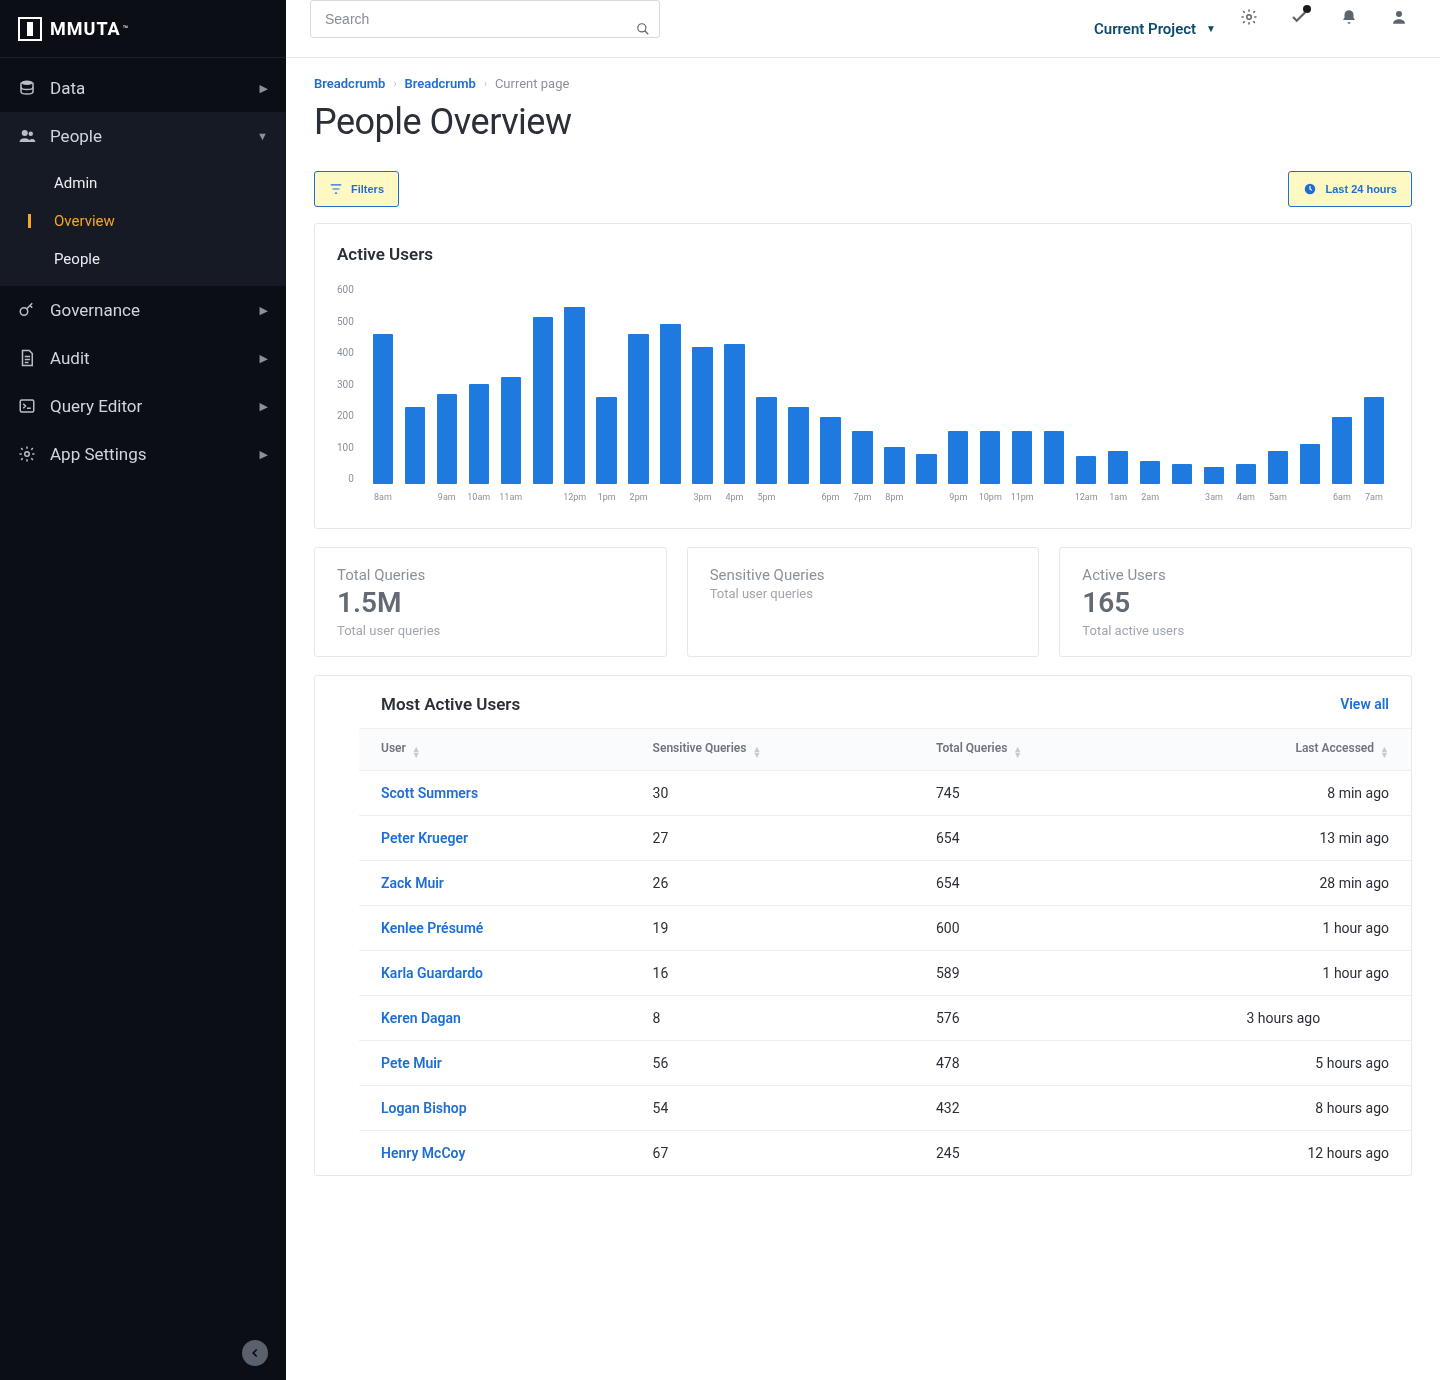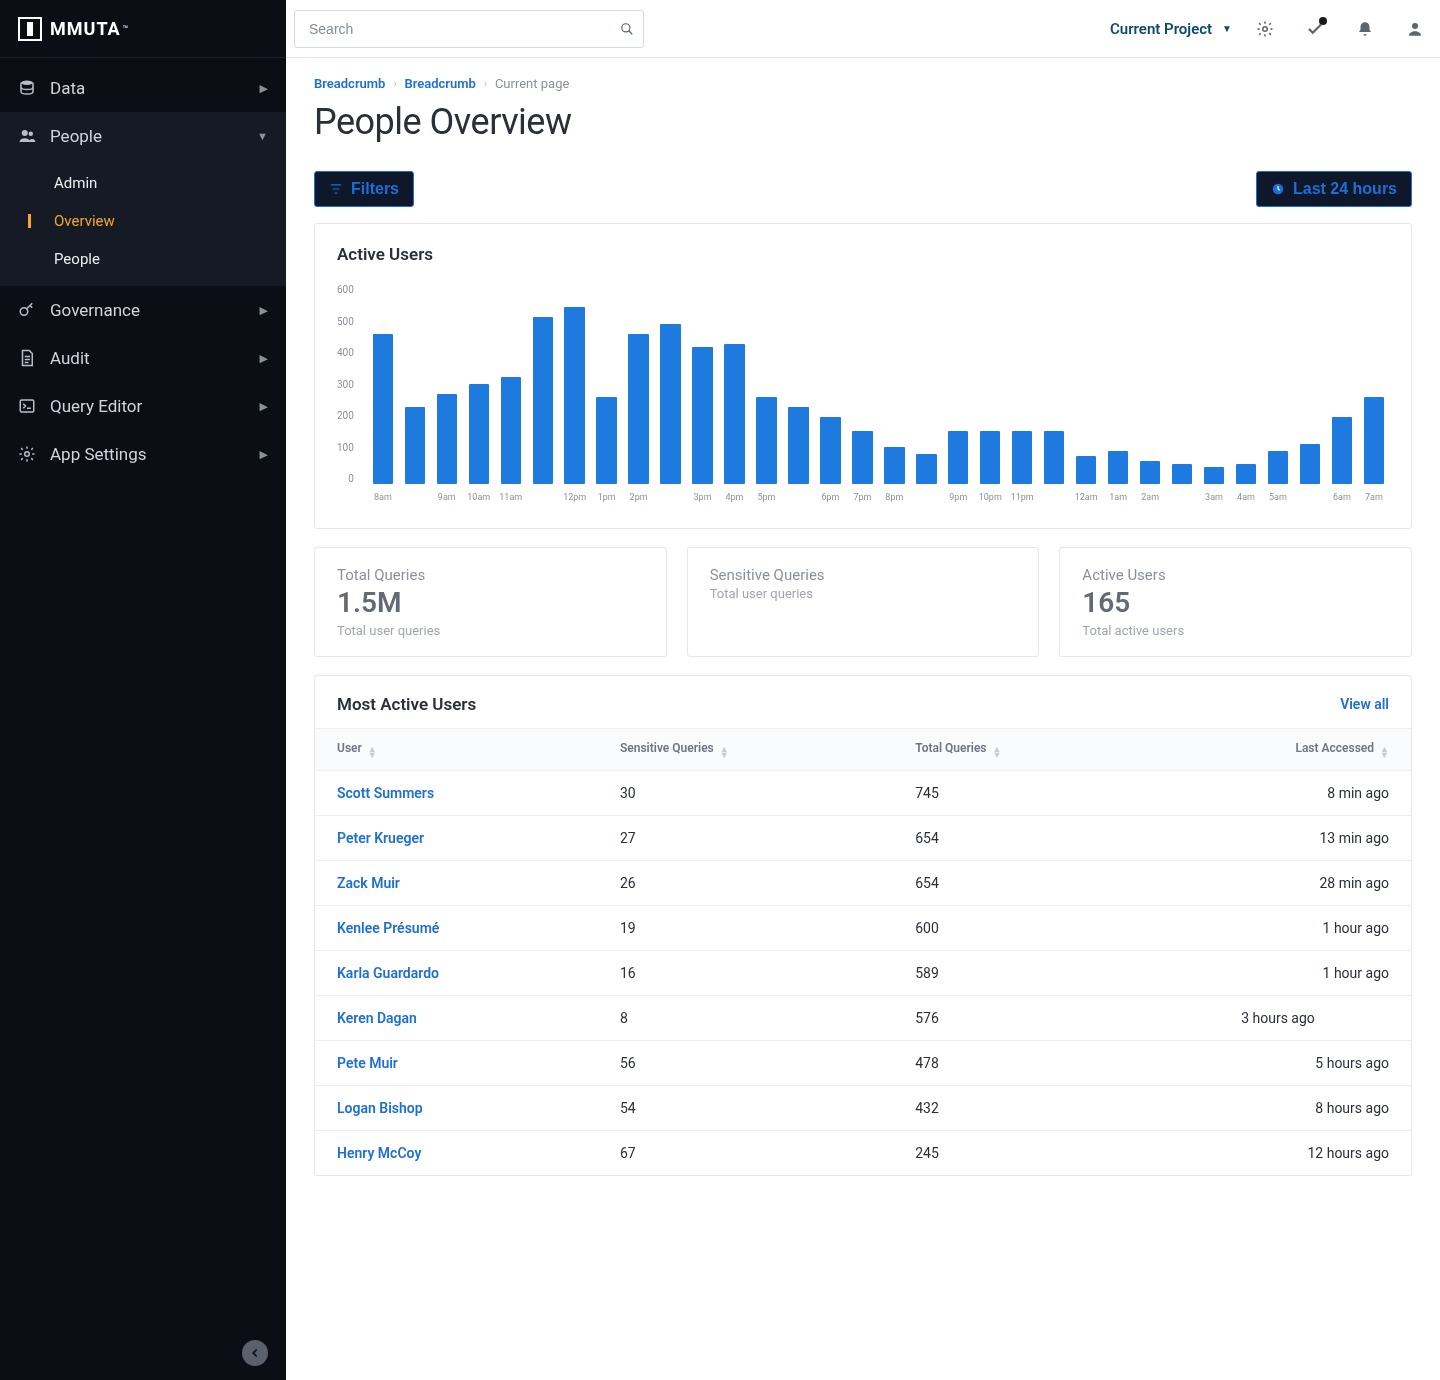--- a/index.html
+++ b/index.html
@@ -18,40 +18,40 @@
 .nav-item .chev { font-size:11px; color:#8b919b;}
 .nav-icon{width:18px;height:18px;display:inline-flex;align-items:center;justify-content:center;color:#b8bec8;}
 .subnav{background:#161a24;padding:4px 0 8px;}
 .subnav-item{padding:10px 18px 10px 54px;font-size:15px;color:#ecedf0;cursor:pointer;position:relative;}
 .subnav-item.active{color:#f5a623;}
 .subnav-item.active::before{content:'';position:absolute;left:28px;top:50%;transform:translateY(-50%);width:3px;height:14px;background:#f5a623;}
 .sidebar-footer{padding:14px 18px;display:flex;justify-content:flex-end;}
 .collapse-btn{width:26px;height:26px;border-radius:50%;background:#5a606c;display:flex;align-items:center;justify-content:center;color:#0b0e14;font-size:14px;}
 
 .main{flex:1;display:flex;flex-direction:column;}
-.topbar{height:58px;border-bottom:1px solid #e5e7eb;display:flex;align-items:center;padding:0 8px;gap:16px;}
+.topbar{height:58px;border-bottom:1px solid #e5e7eb;display:flex;padding:0 24px;gap:16px;}
 .search-wrap{position:relative;width:350px;}
 .search-input{width:100%;height:38px;border:1px solid #d6d9de;border-radius:3px;padding:0 36px 0 14px;font-size:14px;color:#333;}
 .search-input::placeholder{color:#868d97;}
 .search-icon{position:absolute;right:10px;top:50%;transform:translateY(-50%);color:#5c6470;font-size:14px;}
 .topbar-spacer{flex:1;}
 .project-picker{display:flex;align-items:center;gap:10px;color:#0c4a6e;font-size:15px;font-weight:600;cursor:pointer;}
 .topbar-icon{color:#5c6470;width:34px;height:34px;display:flex;align-items:center;justify-content:center;cursor:pointer;position:relative;}
 .badge-dot{width:8px;height:8px;background:#1a1a1a;border-radius:50%;position:absolute;top:5px;right:5px;}
 
 .content{padding:18px 28px 40px;}
 .breadcrumb{font-size:13px;color:#8b919b;margin-bottom:10px;display:flex;align-items:center;gap:8px;}
 .breadcrumb a{color:#1d6fd6;text-decoration:none;font-weight:600;}
 .bc-sep{color:#b6bbc3;font-size:10px;}
 .page-title{font-size:36px;font-weight:400;color:#2a2f38;margin-bottom:28px;letter-spacing:-0.5px;}
 
 .toolbar{display:flex;justify-content:space-between;margin-bottom:16px;}
-.btn{display:inline-flex;align-items:center;gap:8px;height:36px;padding:0 14px;border:1px solid #1d6fd6;color:#1d6fd6;background:#0f172a;border-radius:3px;font-size:16px;font-weight:600;cursor:pointer;}
-
-.card{border:1px solid #e5e7eb;border-radius:3px;background:#fff;}
+.btn{display:inline-flex;align-items:center;gap:8px;height:36px;padding:0 14px;border:1px solid #1d6fd6;color:#1d6fd6;background:#fef9c3;border-radius:3px;font-size:11px;font-weight:600;cursor:pointer;}
+
+.card{border:1px solid #e5e7eb;border-radius:3px;background:#fff;padding-left:44px;}
 .chart-card{padding:20px 22px 26px;margin-bottom:18px;}
 .chart-title{font-size:17px;font-weight:600;color:#2a2f38;margin-bottom:20px;}
 .chart-area{display:flex;gap:4px;}
 .y-axis{display:flex;flex-direction:column;justify-content:space-between;height:200px;align-items:flex-end;padding-right:10px;font-size:10px;color:#8b919b;}
 .bars-wrap{flex:1;}
 .bars{display:flex;align-items:flex-end;height:200px;gap:2px;}
 .bar-col{flex:1;display:flex;flex-direction:column;align-items:center;gap:6px;}
 .bar{width:68%;background:#1f7ae0;border-radius:1px;}
 .bar-label{font-size:9px;color:#8b919b;white-space:nowrap;}
 .x-labels{display:flex;gap:2px;margin-top:8px;}

